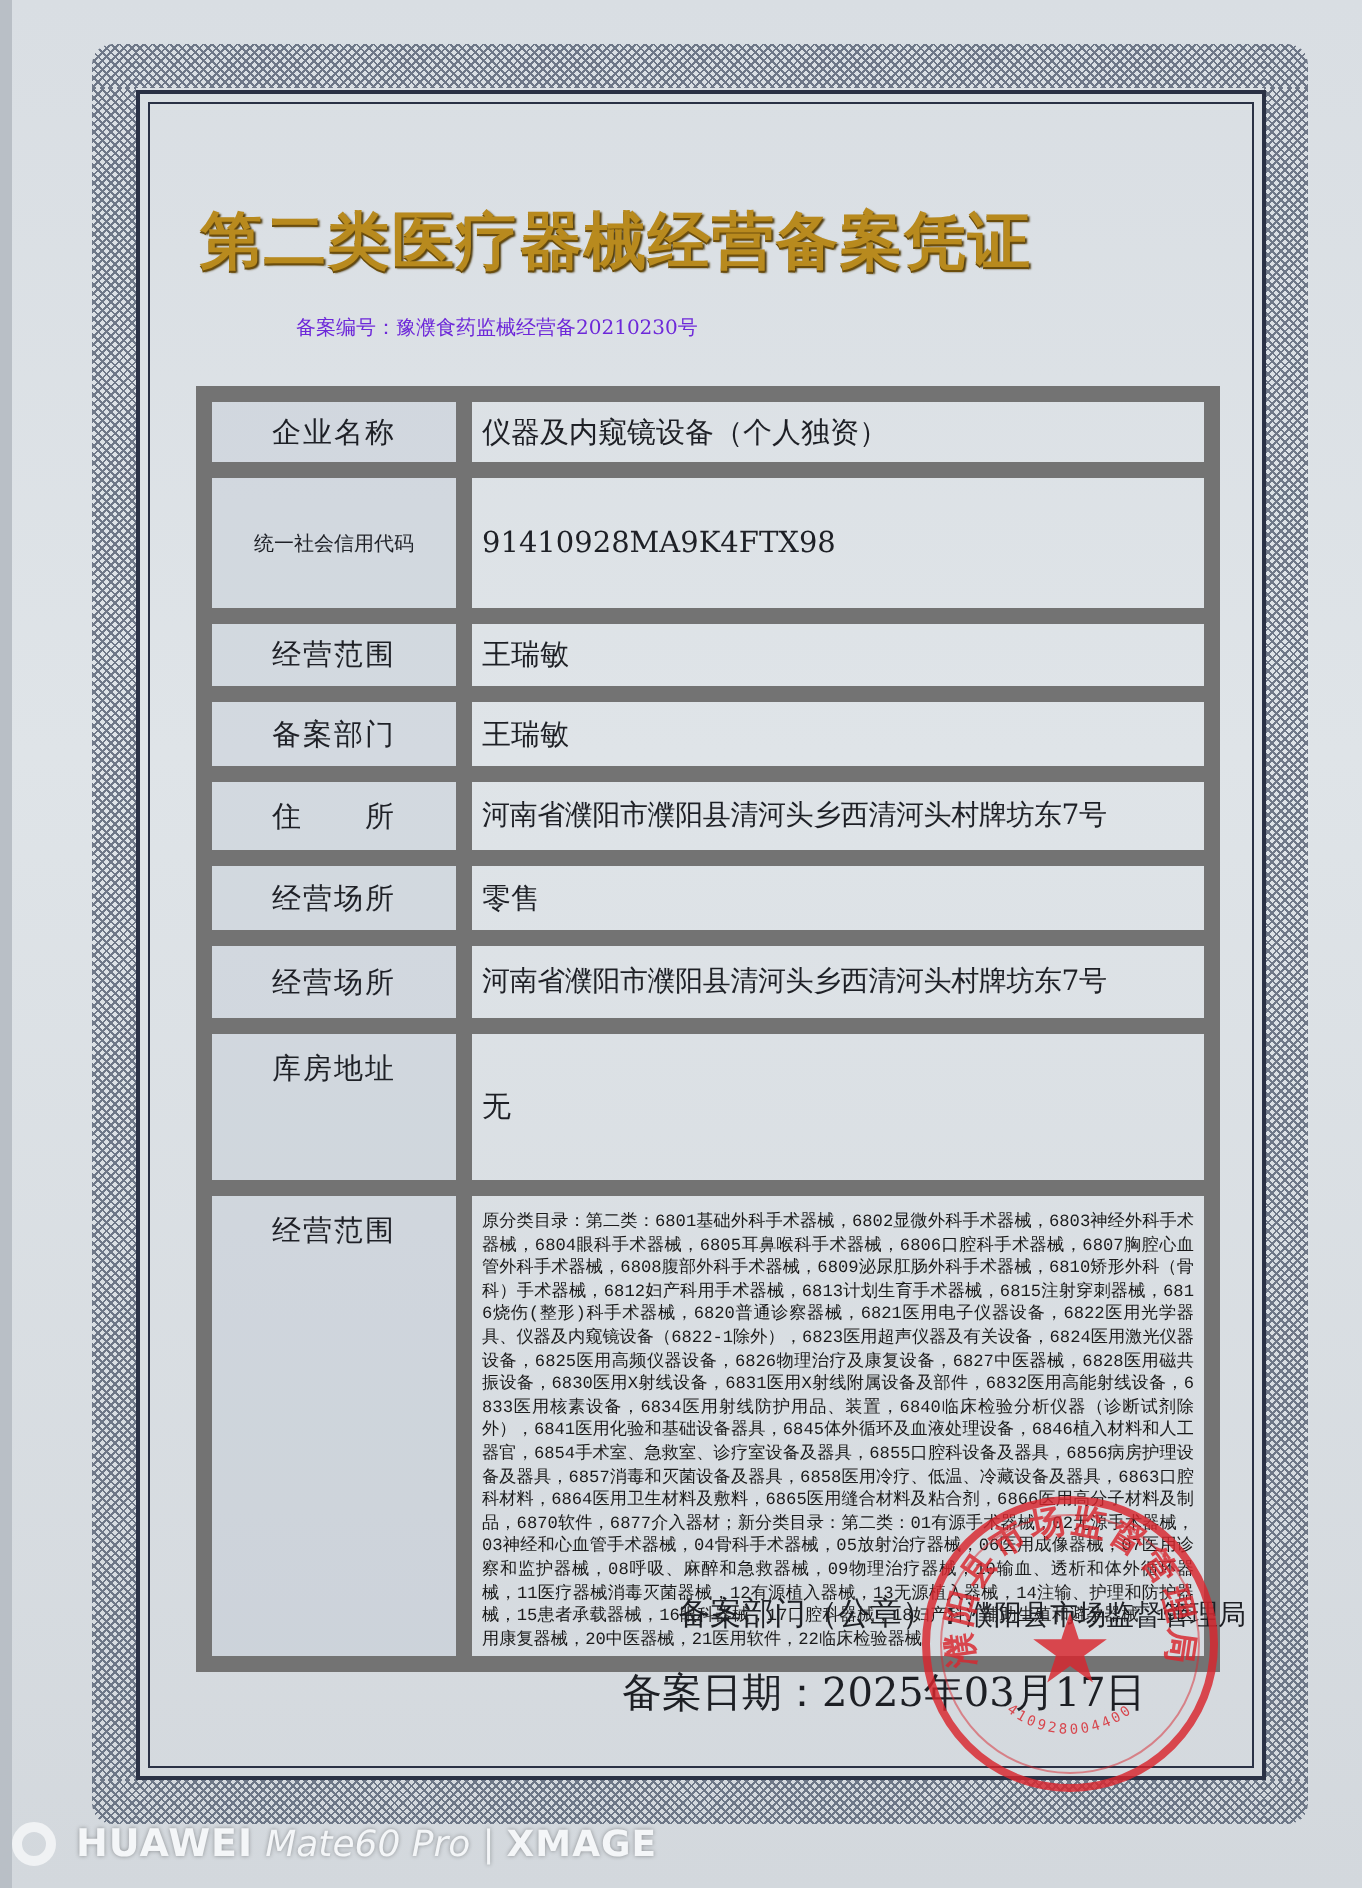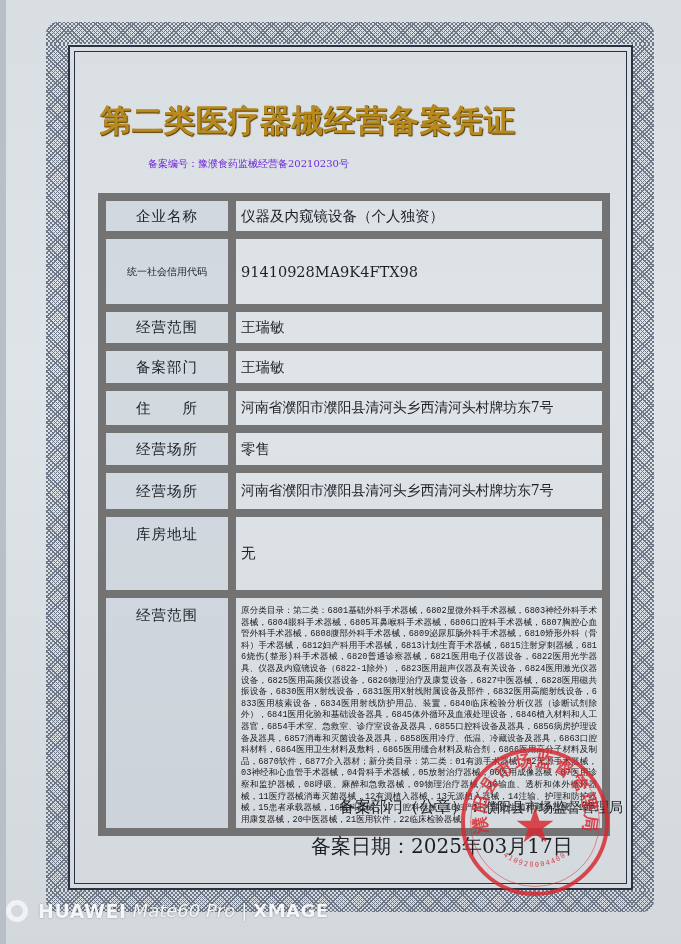--- a/index.html
+++ b/index.html
@@ -27,21 +27,21 @@
   .r6 td{height:32px}.r7 td{height:36px}.r8 td{height:65px}.r9 td{height:222px}
   td.kt{vertical-align:top !important;padding-top:8px !important;}
   .scope{font-size:8.6px;line-height:11.6px;color:#1a1a1a;padding:0 2px;white-space:normal;word-break:break-all;text-align:justify;margin-top:8px;font-family:Liberation Mono, monospace;}
   .dept{position:absolute;left:311px;top:797px;font-size:16px;color:#1d1f24;white-space:nowrap;margin-left:28px;}
   .dept .org{font-size:14px;}
   .date{position:absolute;left:311px;top:833px;font-size:20px;color:#1d1f24;white-space:nowrap;}
   .seal{position:absolute;left:461px;top:748px;width:148px;height:148px;border:4px solid #d9262e;border-radius:50%;box-sizing:border-box;opacity:.82;}
   .seal .ring{position:absolute;inset:5px;border:1px solid rgba(217,38,46,.6);border-radius:50%;}
   .seal .star{position:absolute;left:50%;top:52%;transform:translate(-50%,-50%);font-size:48px;color:#d9262e;line-height:1;font-family:"DejaVu Sans",sans-serif;}
   .seal .arc{position:absolute;left:0;top:0;width:140px;height:140px;}
-  .watermark{position:absolute;left:0;top:900px;height:44px;display:flex;align-items:flex-start;color:#f4f6f8;font-family:"DejaVu Sans","Liberation Sans",sans-serif;text-shadow:0 0 2px rgba(0,0,0,.35);}
+  .watermark{position:absolute;left:0;top:900px;height:44px;display:flex;align-items:center;color:#f4f6f8;font-family:"DejaVu Sans","Liberation Sans",sans-serif;text-shadow:0 0 2px rgba(0,0,0,.35);}
   .wm-ring{width:22px;height:22px;border:5px solid #f0f2f4;border-radius:50%;margin:0 10px 0 6px;box-sizing:border-box;}
   .wm-brand{font-weight:bold;font-size:19px;letter-spacing:.5px;}
   .wm-model{font-size:18px;margin-left:6px;font-style:italic;}
   .wm-sep{font-size:18px;margin:0 6px;}
   .wm-xmage{font-size:18px;font-weight:bold;letter-spacing:.5px;}
 </style>
 </head>
 <body>
 
 <div class="sheet">

